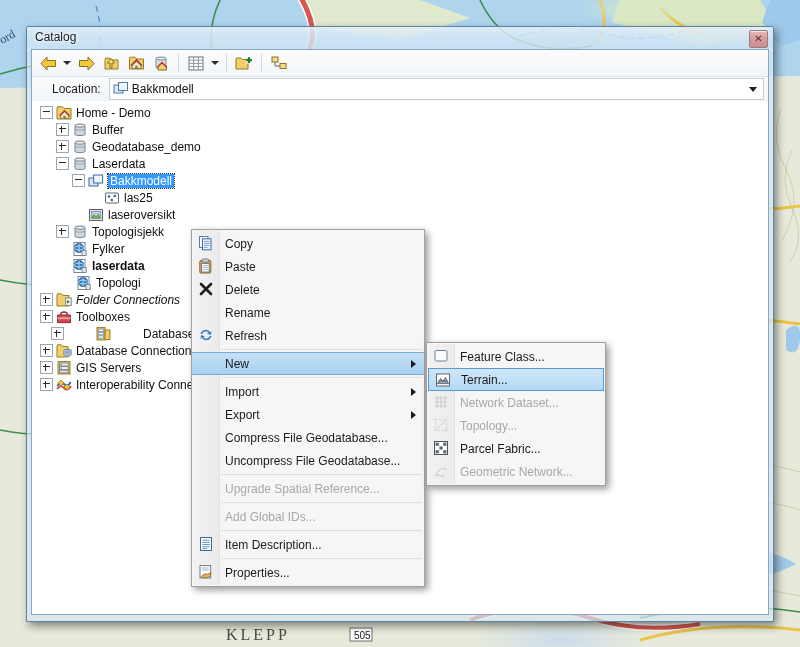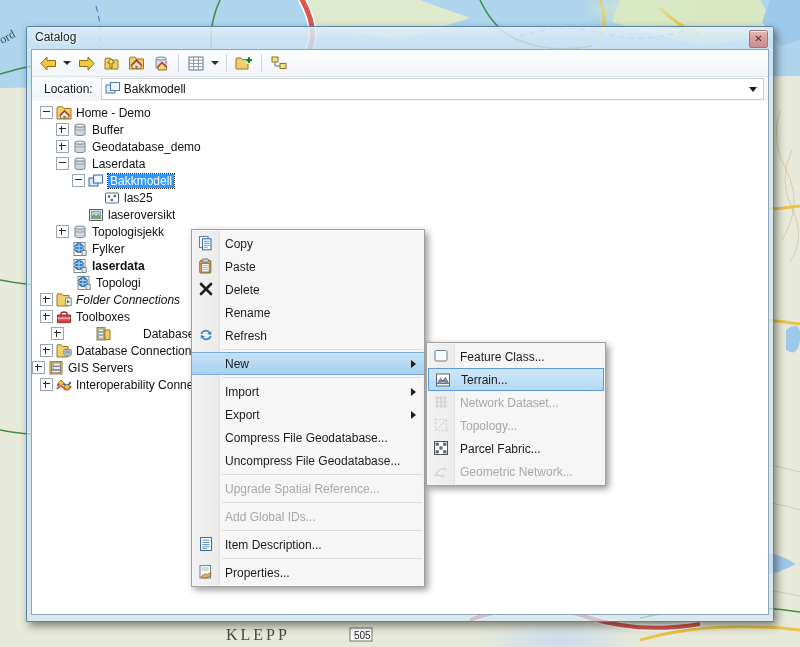--- a/index.html
+++ b/index.html
@@ -130,21 +130,21 @@
     border-top:4px solid #2b2b2b;
   }
 
   
   #locationbar {
     height: 24px;
     display: flex;
     align-items: center;
     background: linear-gradient(180deg,#fafbfc 0%,#f1f4f7 100%);
     border-bottom: 1px solid #dfe4e9;
-    padding-left: 12px;
+    padding-left: 20px;
   }
   #location-label { color:#1b1b1b; font-size:12px; margin-right: 8px;}
   #location-combo {
     flex: 1;
     height: 20px;
     margin-right: 4px;
     background: #fff;
     border: 1px solid #c6ced6;
     display:flex;
     align-items:center;
@@ -605,21 +605,21 @@
         <div class="node" style="padding-left: 8px;">
           <span class="expander plus"></span>
           <span class="ticon"><svg width="16" height="16" viewBox="0 0 16 16">
               <path d="M1 4 L1 14 L12 14 L12 3.5 L6.6 3.5 L5.2 1.8 L1.4 1.8 Z" fill="#f0cf6c" stroke="#9a7b1c"></path>
               <rect x="8" y="6.6" width="7.2" height="5.6" rx="0.6" fill="#dfe6ec" stroke="#6e7a86"></rect>
               <rect x="9.1" y="7.6" width="5" height="3.2" fill="#79a8d6"></rect>
               <rect x="8.6" y="12.4" width="6" height="1.2" fill="#9aa6b2"></rect>
             </svg></span>
           <span class="label">Database Connections</span>
         </div>
-        <div class="node" style="">
+        <div class="node" style="padding-left: 8px;">
           <span class="expander plus"></span>
           <span class="ticon"><svg width="16" height="16" viewBox="0 0 16 16">
               <rect x="2" y="1.6" width="12" height="12.4" fill="#f0cf6c" stroke="#9a7b1c"></rect>
               <rect x="3.6" y="3" width="8.8" height="3" fill="#eef3f8" stroke="#7b8690"></rect>
               <rect x="3.6" y="6.6" width="8.8" height="3" fill="#eef3f8" stroke="#7b8690"></rect>
               <rect x="3.6" y="10.2" width="8.8" height="2.6" fill="#eef3f8" stroke="#7b8690"></rect>
               <circle cx="5.2" cy="4.5" r="0.7" fill="#3f8f47"></circle>
               <circle cx="5.2" cy="8.1" r="0.7" fill="#3f8f47"></circle>
             </svg></span>
           <span class="label">GIS Servers</span>

